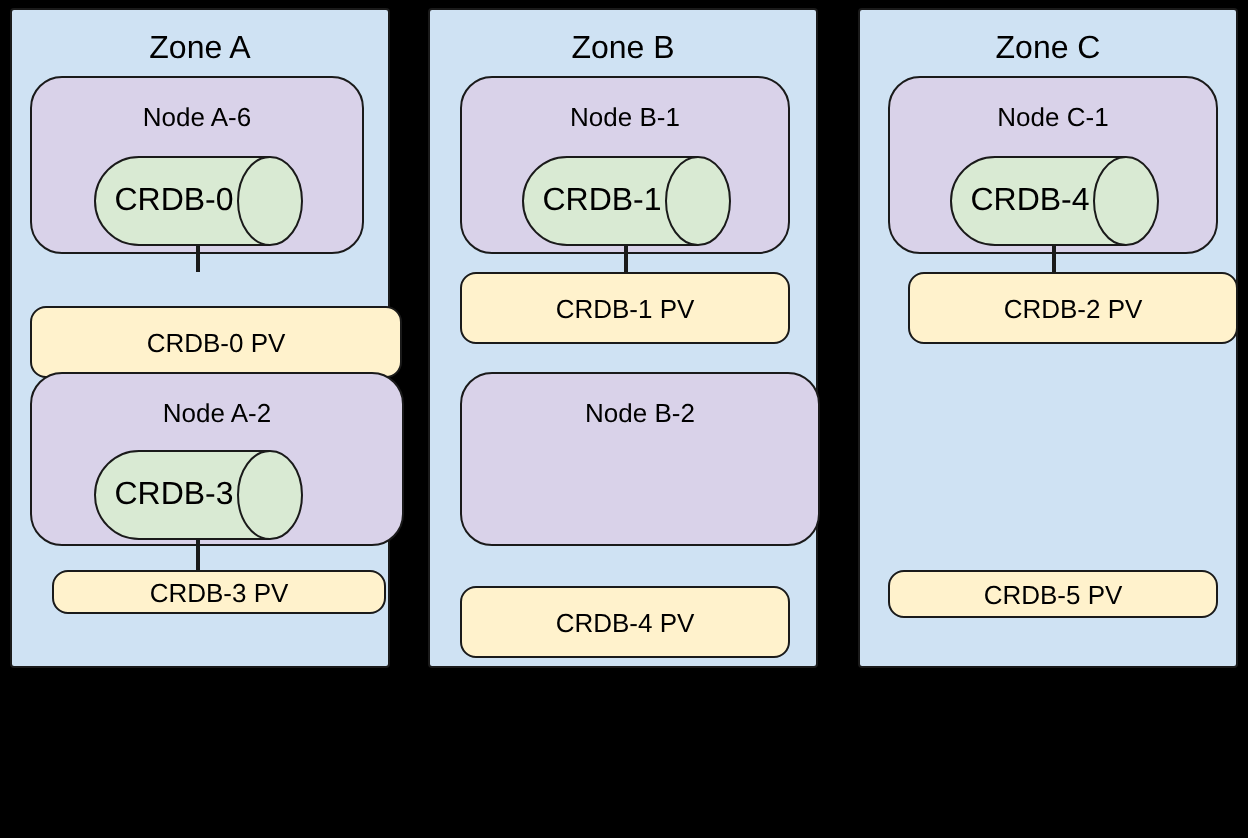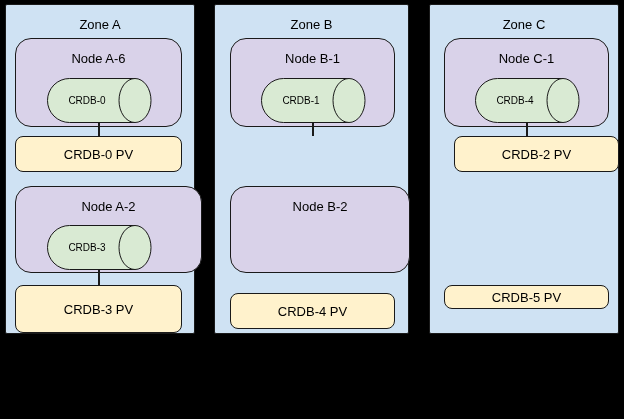--- a/index.html
+++ b/index.html
@@ -22,21 +22,21 @@
     border: 1px solid #1a1a1a;
     border-radius: 2px;
     box-sizing: border-box;
   }
   .zone-title {
     position: absolute;
     left: 0;
     top: 12px;
     width: 100%;
     text-align: center;
-    font-size: 13px;
+    font-size: 16px;
     line-height: 16px;
   }
   .node {
     position: absolute;
     background: #d9d2e9;
     border: 1px solid #1a1a1a;
     border-radius: 16px;
     box-sizing: border-box;
   }
   .node-title {
@@ -61,21 +61,21 @@
   }
   .cyl-label {
     position: absolute;
     left: 4px;
     top: 0;
     width: 72px;
     height: 100%;
     display: flex;
     align-items: center;
     justify-content: center;
-    font-size: 10px;
+    font-size: 16px;
   }
   .connector {
     position: absolute;
     width: 2px;
     background: #1a1a1a;
   }
   .pv {
     position: absolute;
     background: #fff2cc;
     border: 1px solid #1a1a1a;
@@ -101,54 +101,55 @@
         <svg width="105" height="45" viewBox="0 0 105 45">
           <path d="M88 0.5 H22.5 A22 22 0 0 0 22.5 44.5 H88" fill="#d9ead3" stroke="#1a1a1a" stroke-width="1"></path>
           <ellipse cx="88" cy="22.5" rx="16" ry="22" fill="#d9ead3" stroke="#1a1a1a" stroke-width="1"></ellipse>
         </svg>
         <span class="cyl-label">CRDB-0</span>
       </div>
     </div>
 
     <div class="connector" style="left:92px;top:117px;height:14px"></div>
 
-    <div class="pv" style="left:9px;top:131px;width:167px;height:36px">CRDB-0 PV</div>
+    <div class="pv" style="left:9px;top:148px;width:186px;height:36px">CRDB-0 PV</div>
 
     <div class="node" style="left:9px;top:181px;width:187px;height:87px">
       <div class="node-title">Node A-2</div>
       <div class="cylinder" style="left:31px;top:38px">
         <svg width="105" height="45" viewBox="0 0 105 45">
           <path d="M88 0.5 H22.5 A22 22 0 0 0 22.5 44.5 H88" fill="#d9ead3" stroke="#1a1a1a" stroke-width="1"></path>
           <ellipse cx="88" cy="22.5" rx="16" ry="22" fill="#d9ead3" stroke="#1a1a1a" stroke-width="1"></ellipse>
         </svg>
         <span class="cyl-label">CRDB-3</span>
       </div>
     </div>
 
     <div class="connector" style="left:92px;top:264px;height:16px"></div>
 
-    <div class="pv" style="left:9px;top:280px;width:167px;height:48px">CRDB-3 PV</div>
+    <div class="pv" style="left:20px;top:280px;width:167px;height:22px">CRDB-3 PV</div>
   </section>
 
   <section class="zone" style="left:214px;top:4px;width:195px;height:330px">
     <div class="zone-title">Zone B</div>
 
     <div class="node" style="left:15px;top:33px;width:165px;height:89px">
       <div class="node-title">Node B-1</div>
       <div class="cylinder" style="left:30px;top:39px">
         <svg width="105" height="45" viewBox="0 0 105 45">
           <path d="M88 0.5 H22.5 A22 22 0 0 0 22.5 44.5 H88" fill="#d9ead3" stroke="#1a1a1a" stroke-width="1"></path>
           <ellipse cx="88" cy="22.5" rx="16" ry="22" fill="#d9ead3" stroke="#1a1a1a" stroke-width="1"></ellipse>
         </svg>
         <span class="cyl-label">CRDB-1</span>
       </div>
     </div>
 
     <div class="connector" style="left:97px;top:117px;height:14px"></div>
 
+    <div class="pv" style="left:15px;top:131px;width:165px;height:36px">CRDB-1 PV</div>
 
     <div class="node" style="left:15px;top:181px;width:180px;height:87px">
       <div class="node-title">Node B-2</div>
     </div>
 
     <div class="pv" style="left:15px;top:288px;width:165px;height:36px">CRDB-4 PV</div>
   </section>
 
   <section class="zone" style="left:429px;top:4px;width:190px;height:330px">
     <div class="zone-title">Zone C</div>

